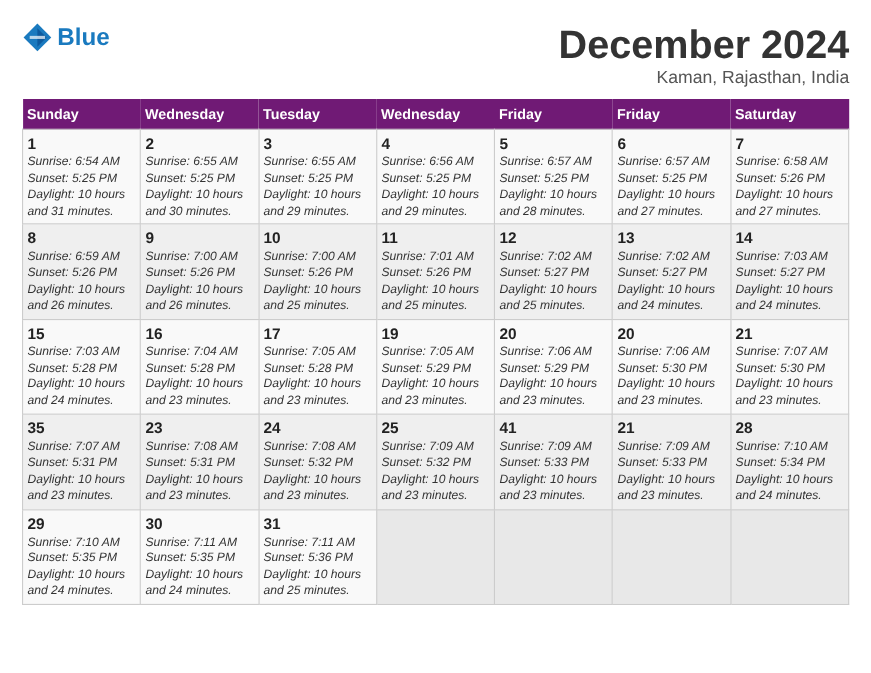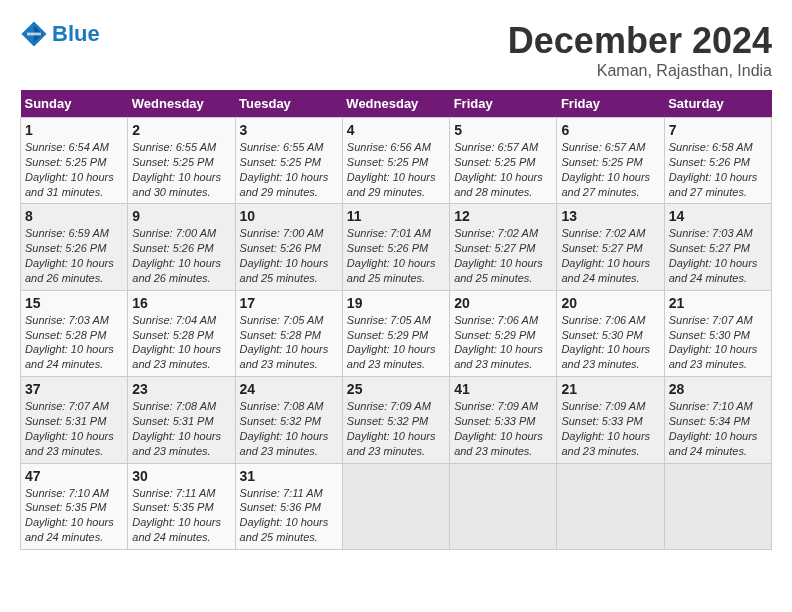--- a/index.html
+++ b/index.html
@@ -196,21 +196,21 @@
           <span class="day-num">20</span>
           <div class="day-info">Sunrise: 7:06 AM<br>Sunset: 5:30 PM<br>Daylight: 10 hours<br>and 23 minutes.</div>
         </td>
         <td>
           <span class="day-num">21</span>
           <div class="day-info">Sunrise: 7:07 AM<br>Sunset: 5:30 PM<br>Daylight: 10 hours<br>and 23 minutes.</div>
         </td>
       </tr>
       <tr>
         <td>
-          <span class="day-num">37</span>
+          <span class="day-num">35</span>
           <div class="day-info">Sunrise: 7:07 AM<br>Sunset: 5:31 PM<br>Daylight: 10 hours<br>and 23 minutes.</div>
         </td>
         <td>
           <span class="day-num">23</span>
           <div class="day-info">Sunrise: 7:08 AM<br>Sunset: 5:31 PM<br>Daylight: 10 hours<br>and 23 minutes.</div>
         </td>
         <td>
           <span class="day-num">24</span>
           <div class="day-info">Sunrise: 7:08 AM<br>Sunset: 5:32 PM<br>Daylight: 10 hours<br>and 23 minutes.</div>
         </td>
@@ -226,21 +226,21 @@
           <span class="day-num">21</span>
           <div class="day-info">Sunrise: 7:09 AM<br>Sunset: 5:33 PM<br>Daylight: 10 hours<br>and 23 minutes.</div>
         </td>
         <td>
           <span class="day-num">28</span>
           <div class="day-info">Sunrise: 7:10 AM<br>Sunset: 5:34 PM<br>Daylight: 10 hours<br>and 24 minutes.</div>
         </td>
       </tr>
       <tr>
         <td>
-          <span class="day-num">47</span>
+          <span class="day-num">29</span>
           <div class="day-info">Sunrise: 7:10 AM<br>Sunset: 5:35 PM<br>Daylight: 10 hours<br>and 24 minutes.</div>
         </td>
         <td>
           <span class="day-num">30</span>
           <div class="day-info">Sunrise: 7:11 AM<br>Sunset: 5:35 PM<br>Daylight: 10 hours<br>and 24 minutes.</div>
         </td>
         <td>
           <span class="day-num">31</span>
           <div class="day-info">Sunrise: 7:11 AM<br>Sunset: 5:36 PM<br>Daylight: 10 hours<br>and 25 minutes.</div>
         </td>

